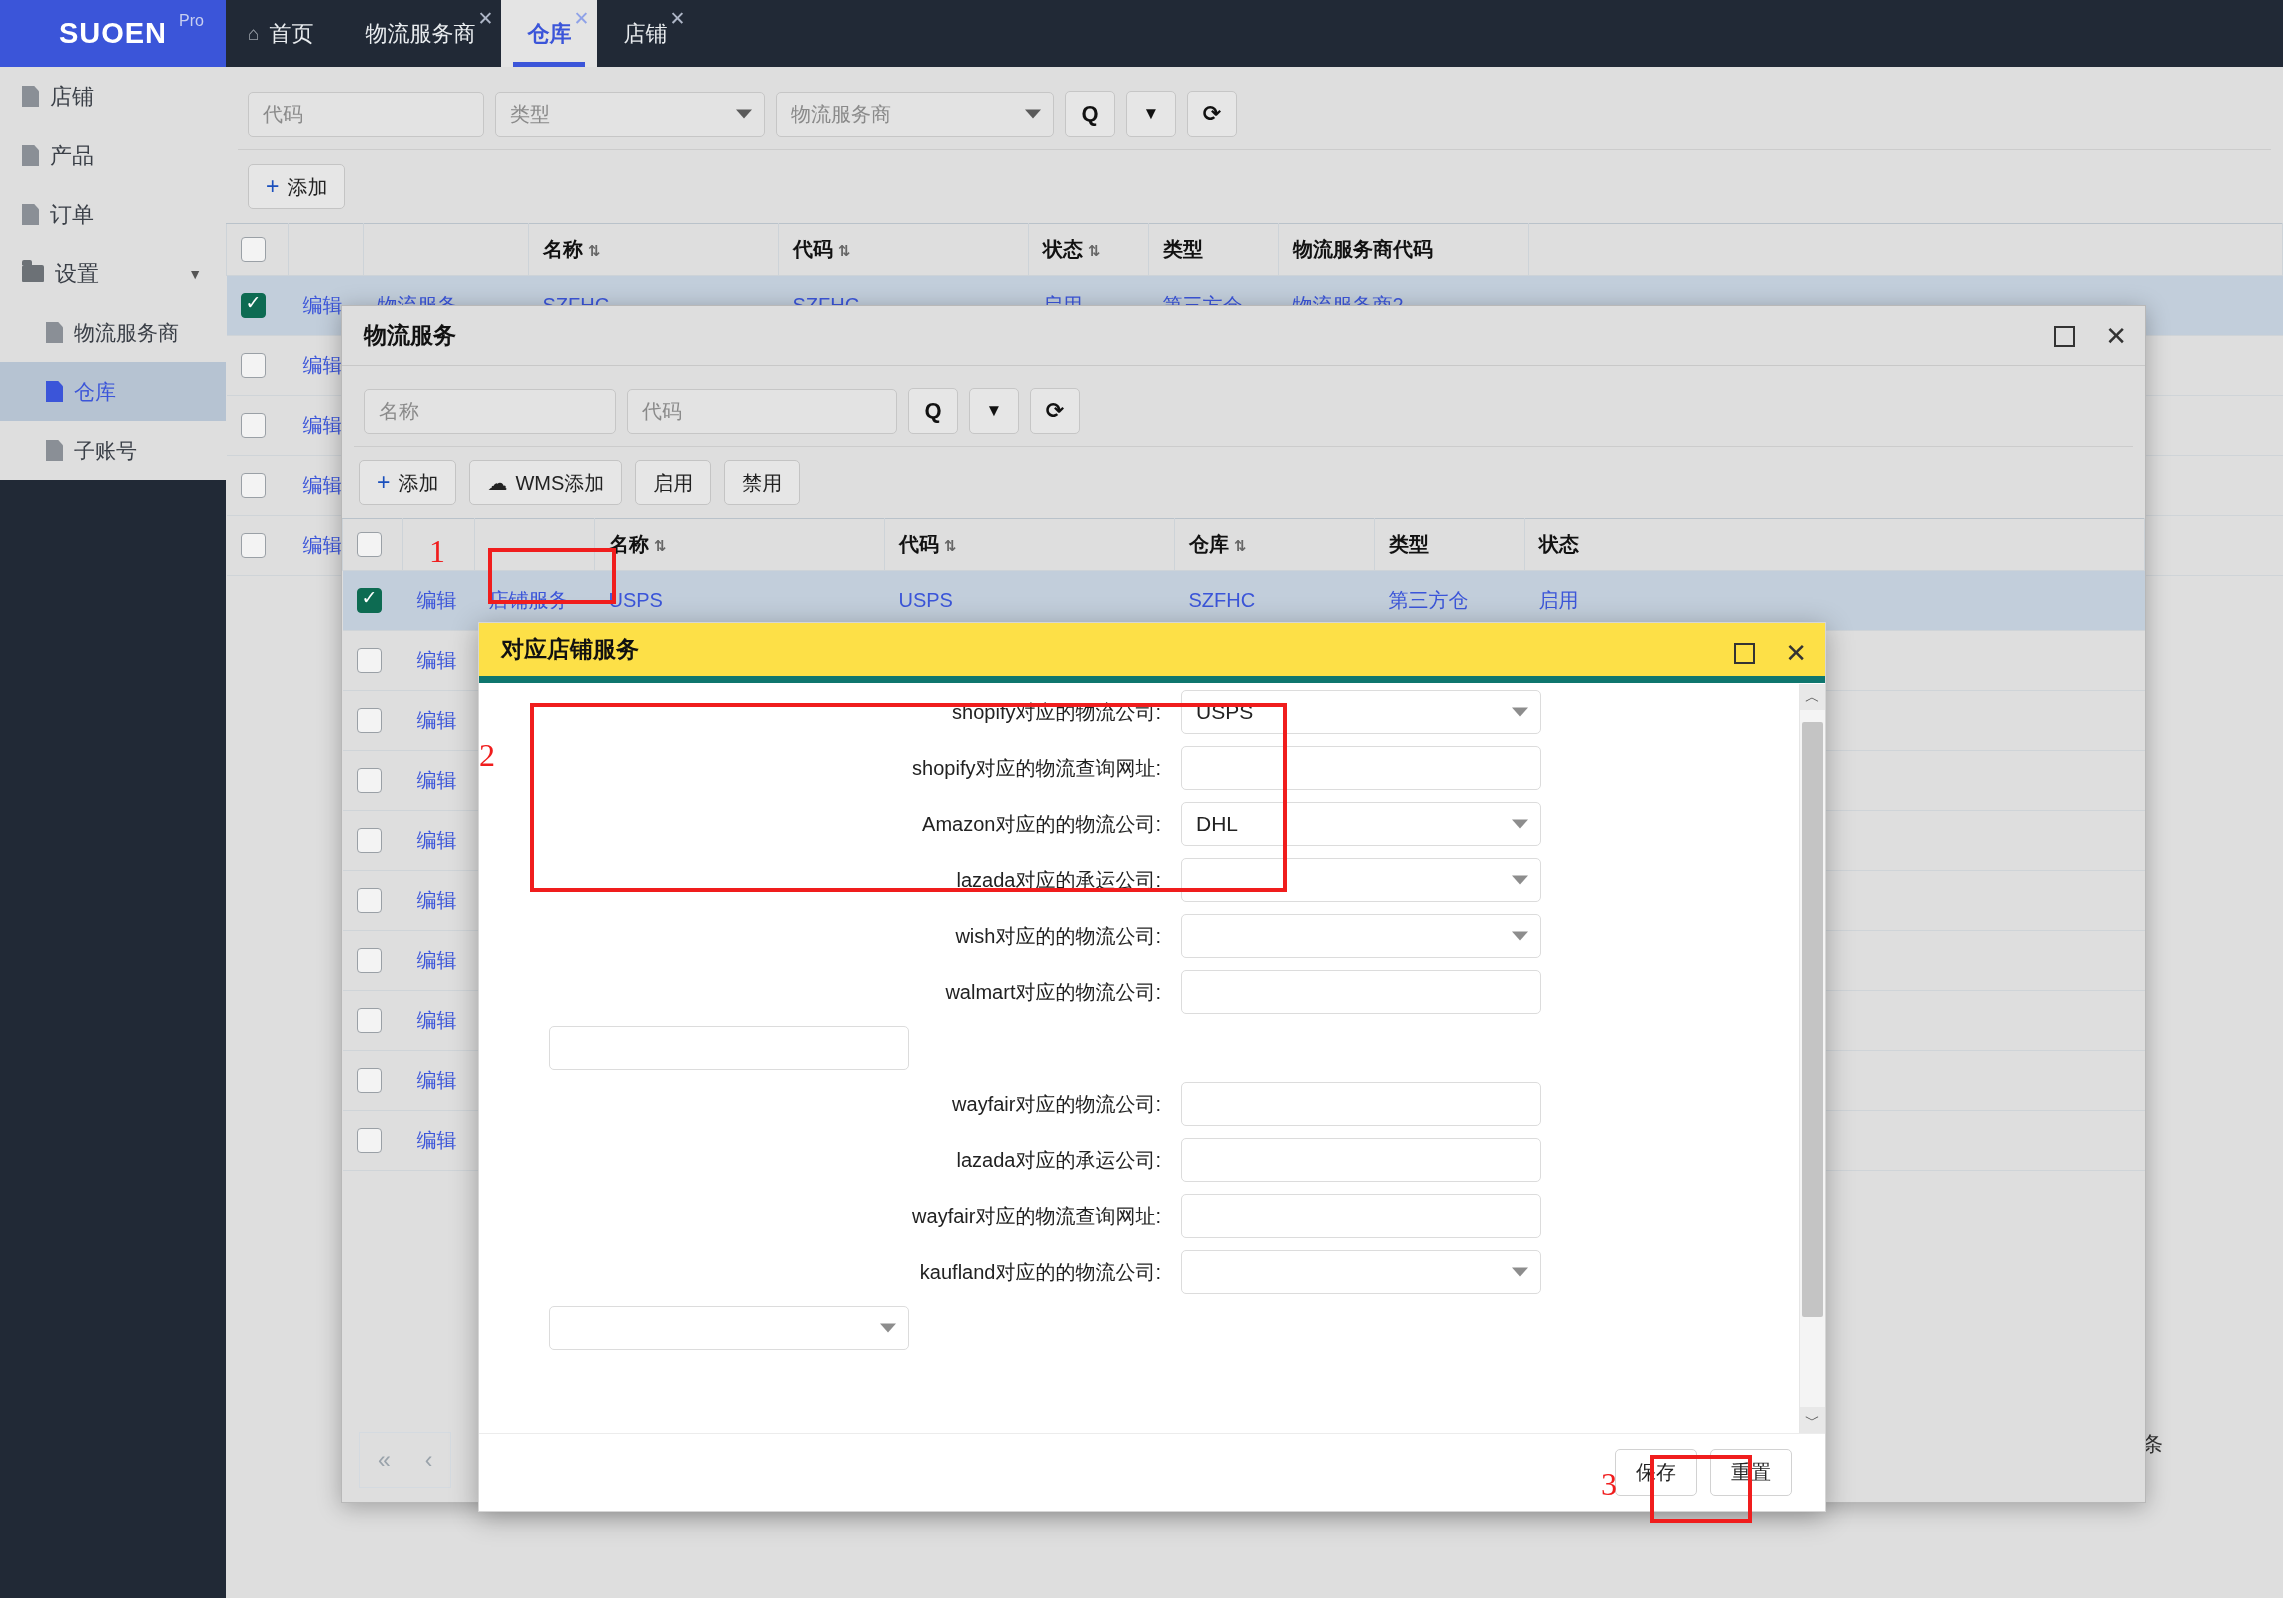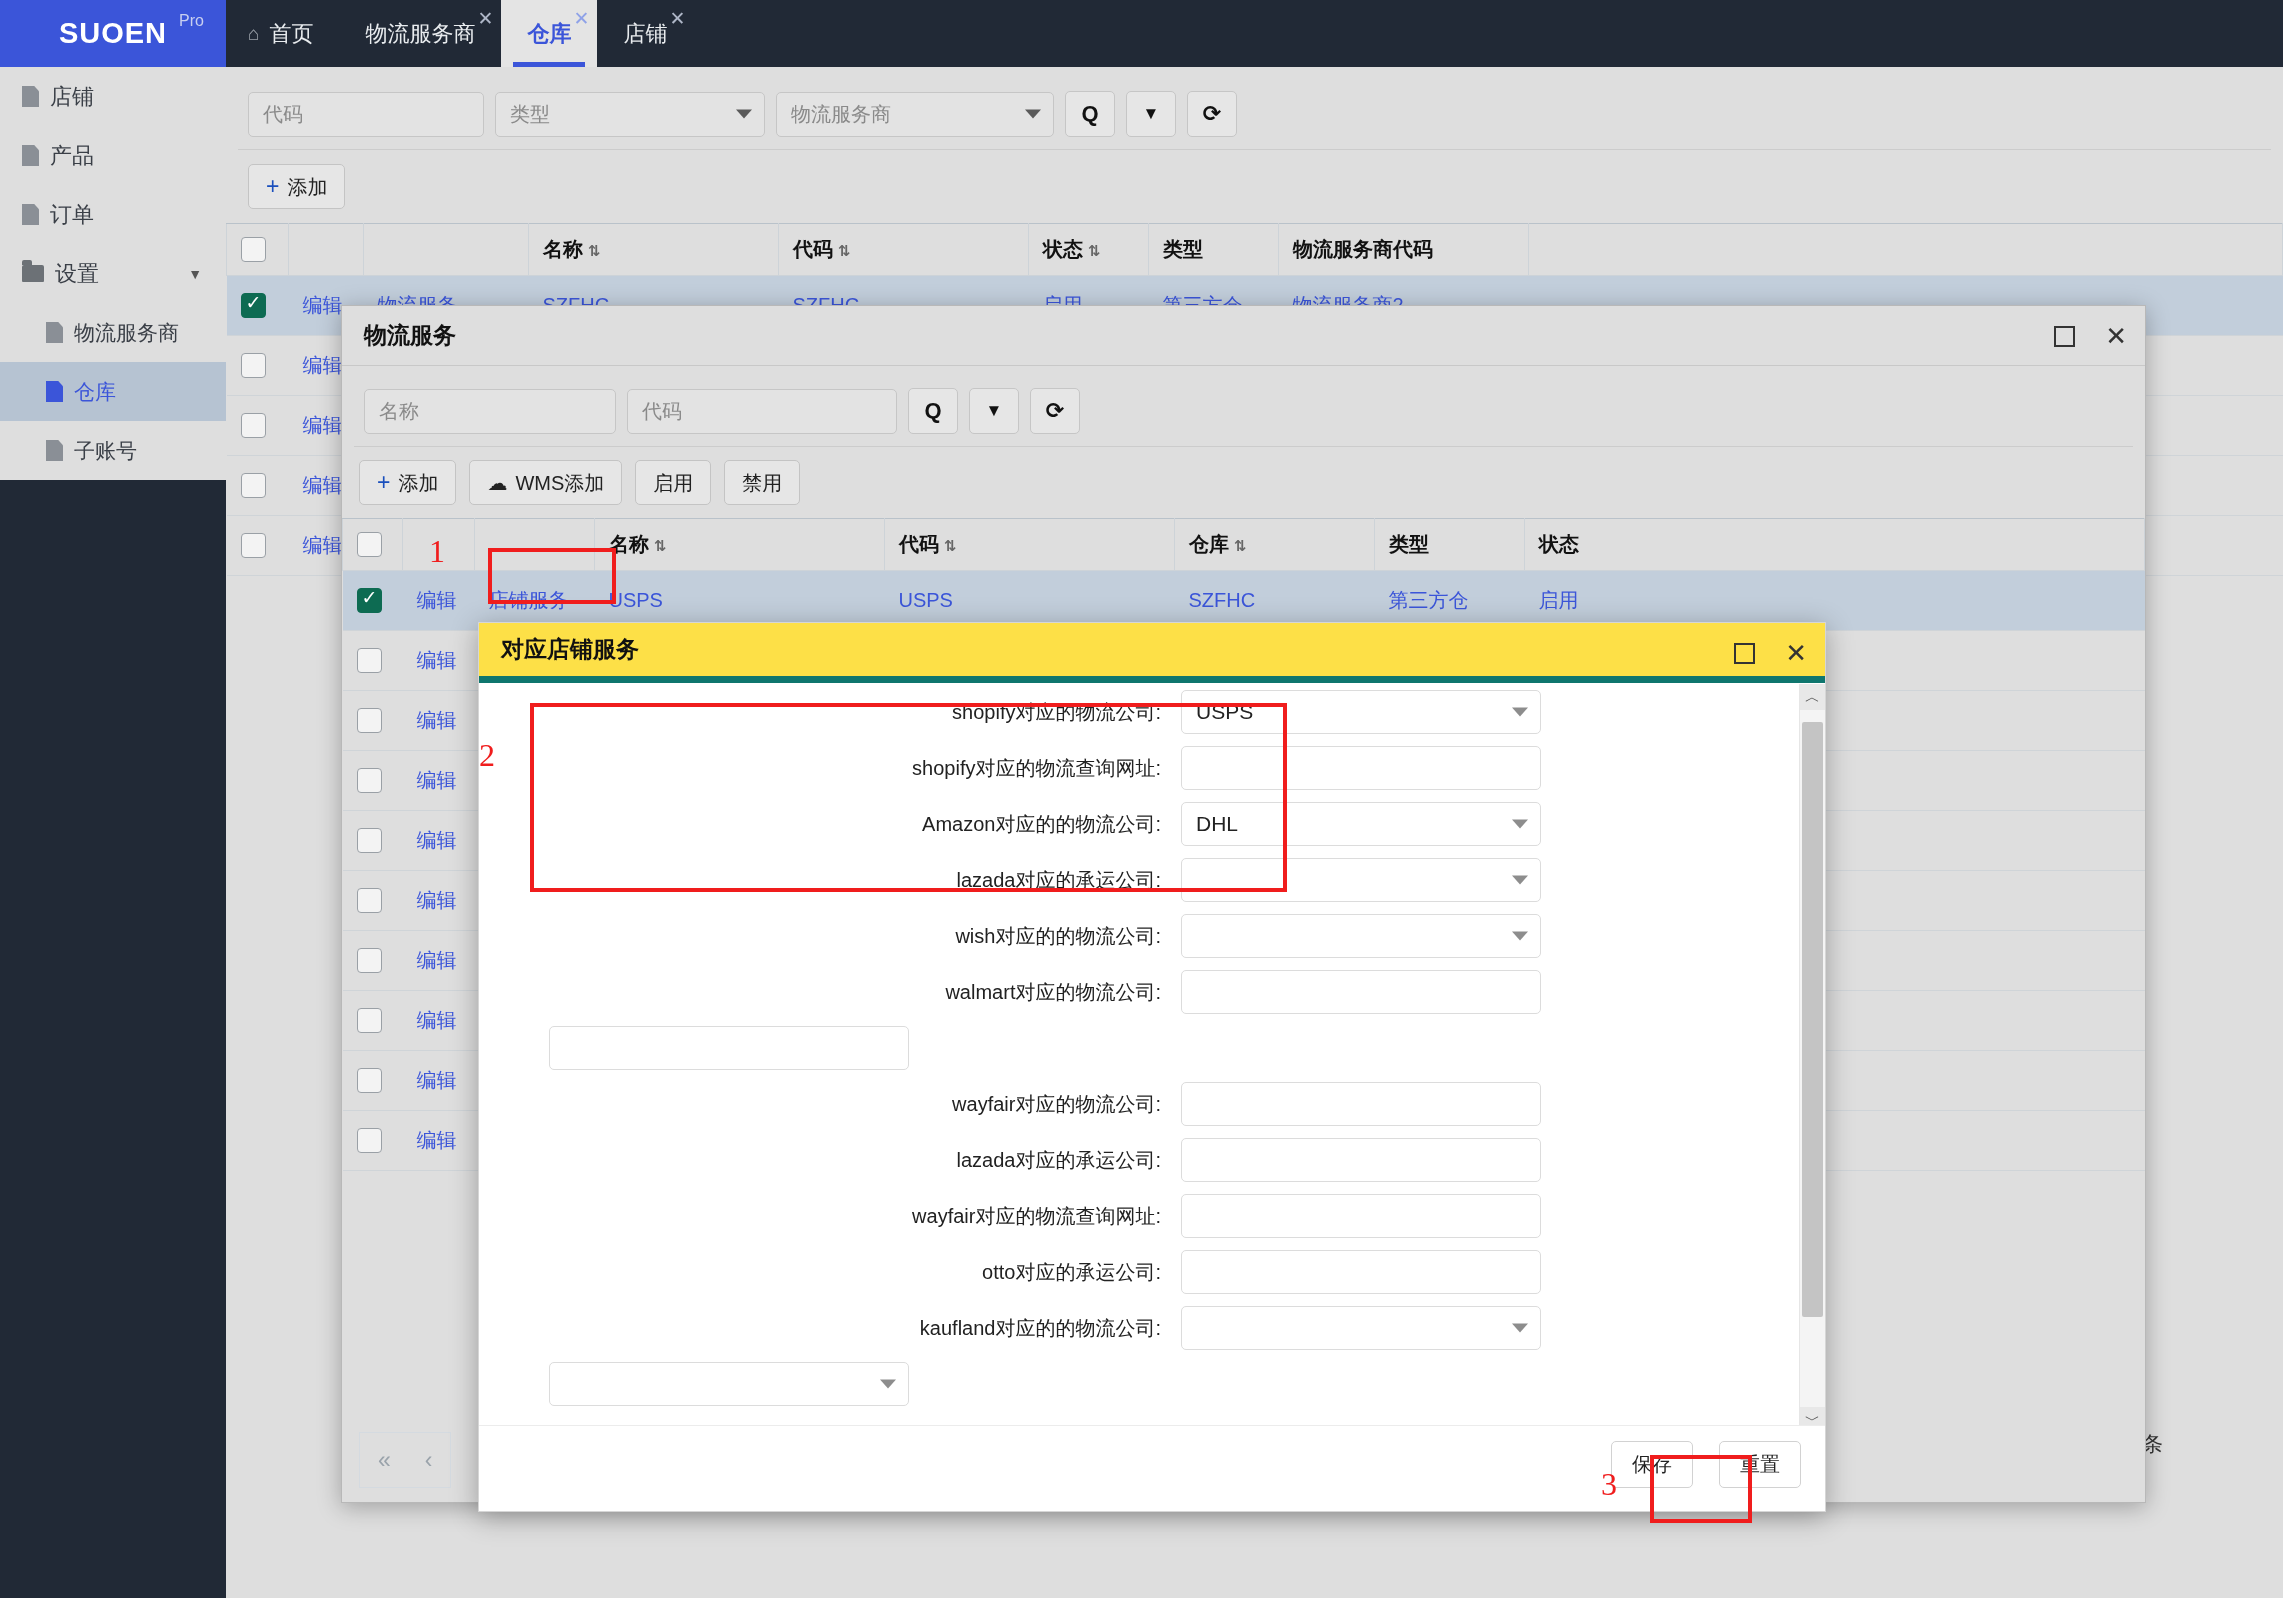--- a/index.html
+++ b/index.html
@@ -173,23 +173,23 @@
     width: 360px; height: 44px; border: 1px solid #dcdcdc; border-radius: 5px;
     background: #fff; font-size: 21px; color: #222;
     display: flex; align-items: center; padding: 0 14px; position: relative;
   }
   .form-ctrl .arrow {
     position: absolute; right: 12px; top: 50%; transform: translateY(-50%);
     border-left: 8px solid transparent; border-right: 8px solid transparent;
     border-top: 9px solid #8d8d8d;
   }
   .modal-foot {
-    position: absolute; left: 0; right: 0; bottom: 8px; height: 78px;
+    position: absolute; left: 0; right: 0; bottom: 0; height: 78px;
     display: flex; align-items: center; justify-content: flex-end;
-    gap: 26px; padding-right: 24px; background: #fff;
+    gap: 13px; padding-right: 33px; background: #fff;
     border-top: 1px solid #ececec;
   }
   .sbtn {
     border: 1px solid #d2d2d2; border-radius: 5px; background: #fff;
     font-size: 20px; color: #222; padding: 9px 20px; cursor: pointer;
   }
   .vscroll {
     position: absolute; right: 0; top: 61px; width: 26px; bottom: 78px;
     background: #f4f4f4; border-left: 1px solid #e6e6e6;
   }
@@ -606,26 +606,20 @@
             <span></span>
           </div>
         </div>
         <div class="form-row">
           <div class="form-label">wayfair对应的物流查询网址:</div>
           <div class="form-ctrl">
             <span></span>
           </div>
         </div>
         <div class="form-row">
-          <div class="form-label">otto对应的承运公司:</div>
-          <div class="form-ctrl">
-            <span></span>
-          </div>
-        </div>
-        <div class="form-row">
           <div class="form-label">kaufland对应的的物流公司:</div>
           <div class="form-ctrl">
             <span></span>
             <span class="arrow"></span>
           </div>
         </div>
         <div class="form-row">
           <div class="form-ctrl">
             <span></span>
             <span class="arrow"></span>

